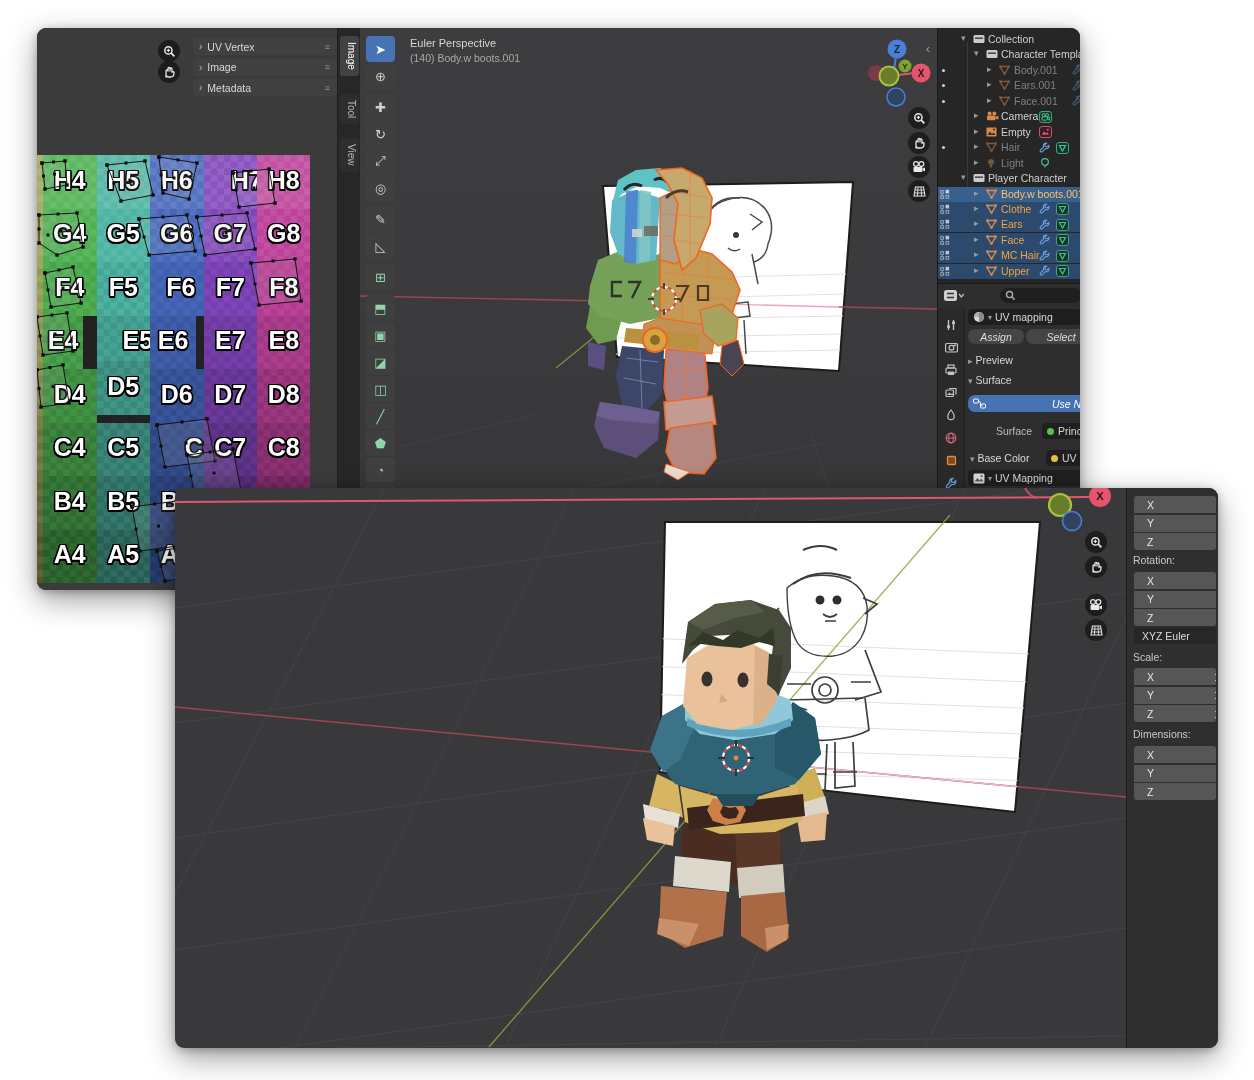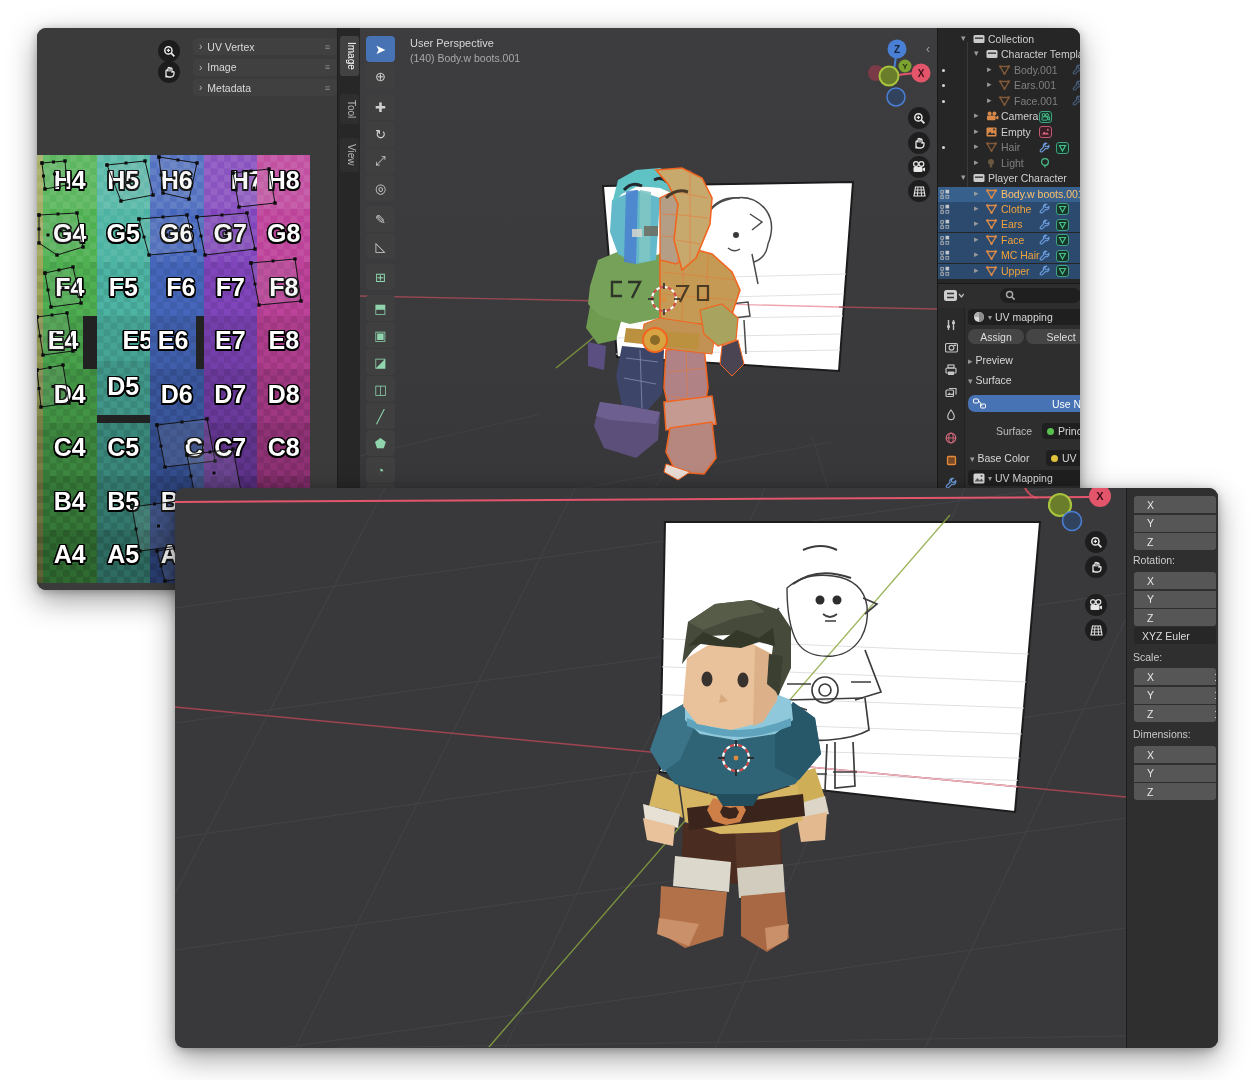--- a/index.html
+++ b/index.html
@@ -48,21 +48,21 @@
   .ol-caret{position:absolute;top:1px;color:#9a9a9a;font-size:9px;}
   .ol-dot{position:absolute;left:4px;top:6px;width:3px;height:3px;border-radius:50%;background:#d4d4d4;}
   .hierline{position:absolute;left:29px;top:14px;width:1px;height:150px;background:#4a4a4a;opacity:.55;}
   
   .props{position:absolute;left:900px;top:255px;width:143px;height:307px;background:#2e2e2e;border-left:1px solid #191919;border-top:1px solid #191919;overflow:hidden;}
   .props-iconcol{position:absolute;left:0;top:24px;width:26px;height:283px;background:#2a2a2a;border-right:1px solid #222;}
   .ptab{position:absolute;left:4px;width:18px;height:18px;display:flex;align-items:center;justify-content:center;}
   .pill{position:absolute;background:#1f1f1f;border-radius:4px;color:#d6d6d6;font-size:10.5px;
     display:flex;align-items:center;padding:0 5px;box-sizing:border-box;}
   .pbtn{position:absolute;background:#454545;border-radius:7px;color:#dedede;font-size:10.5px;
-    display:flex;align-items:center;justify-content:center;height:15px;}
+    display:flex;align-items:center;justify-content:center;height:15px;font-style:italic;}
   .pbtn.blue{background:#4772b3;color:#fff;justify-content:flex-start;}
   .phead{position:absolute;color:#d8d8d8;font-size:10.5px;}
   .plabel{position:absolute;color:#bdbdbd;font-size:10.5px;}
   .dot8{width:7px;height:7px;border-radius:50%;display:inline-block;margin-right:4px;flex:none;}
   
   .sidebar{position:absolute;left:951px;top:0;width:92px;height:560px;background:#2f2f2f;border-left:1px solid #1d1d1d;}
   .sb-field{position:absolute;left:7px;width:82px;height:17px;background:#565656;color:#e8e8e8;
     font-size:10.5px;display:flex;align-items:center;padding-left:13px;box-sizing:border-box;overflow:hidden;}
   .sb-field .val{position:absolute;right:-4px;color:#f0f0f0;}
   .sb-field.rtop{border-radius:3px 3px 0 0;} .sb-field.rbot{border-radius:0 0 3px 3px;}
@@ -495,21 +495,21 @@
         <circle cx="304" cy="271" r="12" fill="none" stroke="#ffffff" stroke-width="2" stroke-dasharray="4 4"></circle>
         <circle cx="304" cy="271" r="12" fill="none" stroke="#d44a4a" stroke-width="2" stroke-dasharray="4 4" stroke-dashoffset="4"></circle>
         <line x1="304" y1="255" x2="304" y2="261" stroke="#2b2b2b" stroke-width="1.6"></line>
           <line x1="304" y1="281" x2="304" y2="287" stroke="#2b2b2b" stroke-width="1.6"></line>
         <line x1="288" y1="271" x2="294" y2="271" stroke="#2b2b2b" stroke-width="1.6"></line>
           <line x1="314" y1="271" x2="320" y2="271" stroke="#2b2b2b" stroke-width="1.6"></line>
         <circle cx="304" cy="271" r="2.2" fill="#e08a3c"></circle>
       </g>
     </svg>
     <div class="vp-header">
-      <div>User Perspective</div>
+      <div>Euler Perspective</div>
       <div class="sub">(140) Body.w boots.001</div>
     </div>
     <div class="toolbar" id="toolbar1">
         <div class="tool-btn active">➤</div>
         <div class="tool-btn">⊕</div>
         <div class="tool-gap"></div>
         <div class="tool-btn">✚</div>
         <div class="tool-btn">↻</div>
         <div class="tool-btn">⤢</div>
         <div class="tool-btn">◎</div>

